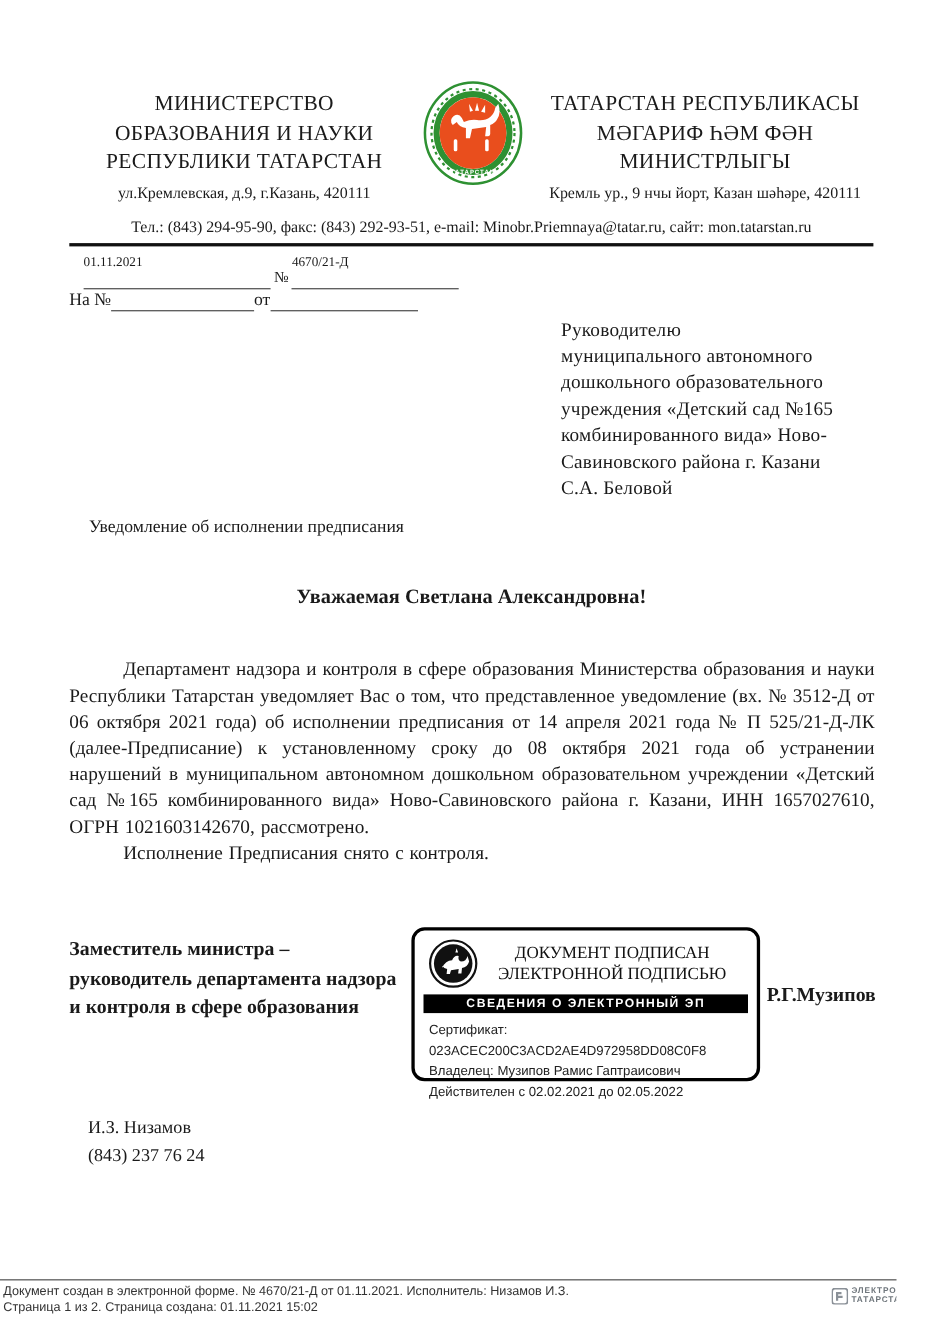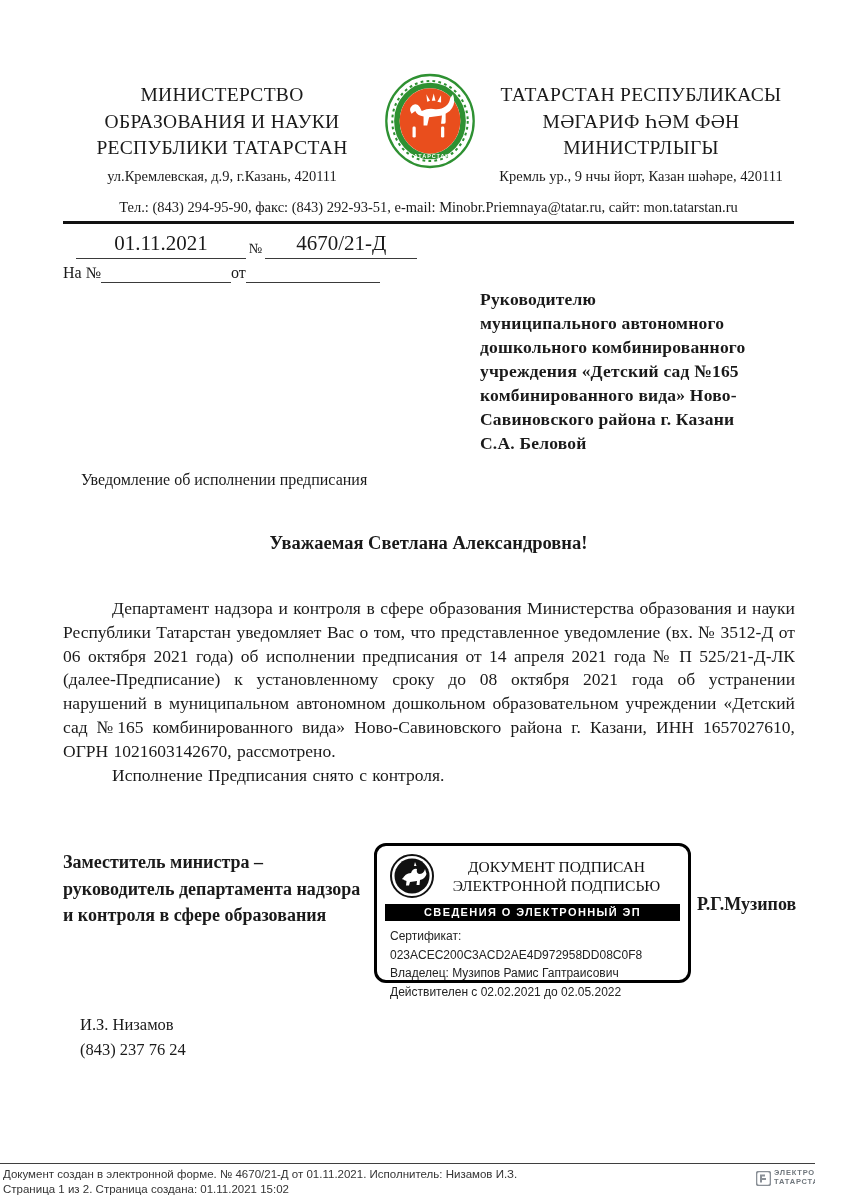--- a/index.html
+++ b/index.html
@@ -14,32 +14,32 @@
   .lh-org   { font-size:19.5px; line-height:26.5px; letter-spacing:0.3px; }
   .lh-addr-left  { position:absolute; left:72px;  top:168px; width:300px; text-align:center; font-size:14.5px; }
   .lh-addr-right { position:absolute; left:487px; top:168px; width:308px; text-align:center; font-size:14.5px; }
   .emblem { position:absolute; left:384px; top:72px; width:92px; height:98px; }
 
   .tel-line { position:absolute; left:63px; top:199px; width:731px; text-align:center; font-size:14.5px; }
   .head-rule { position:absolute; left:63px; top:221px; width:731px; height:3px; background:#111; }
 
   
   .ref-row { position:absolute; left:76px; top:231px; display:flex; align-items:flex-end; }
-  .ref-blank { border-bottom:1.5px solid #3a3a3a; text-align:center; font-size:21px; padding-bottom:2px; }
+  .ref-blank { border-bottom:1.5px solid #3a3a3a; font-size:12px; padding-bottom:16px; }
   .ref-blank.b1 { width:170px; }
   .ref-blank.b2 { width:152px; }
   .ref-no { font-size:14px; padding:0 3px 2px 3px; }
   .reply-row { position:absolute; left:63px; top:263px; display:flex; align-items:flex-end; font-size:16px; }
   .reply-blank { border-bottom:1.5px solid #3a3a3a; height:20px; }
   .reply-blank.b1 { width:130px; }
   .reply-blank.b2 { width:134px; }
   .reply-label { padding-bottom:1px; }
 
   
-  .addressee { position:absolute; left:480px; top:287px; width:305px; font-weight:bold; font-size:17.5px; line-height:24px; letter-spacing:0.2px; }
+  .addressee { position:absolute; left:510px; top:287px; width:305px; font-weight:normal; font-size:17.5px; line-height:24px; letter-spacing:0.2px; }
 
   .subject { position:absolute; left:81px; top:471px; font-size:16px; }
   .salutation { position:absolute; left:63px; top:533px; width:731px; text-align:center; font-weight:bold; font-size:18.5px; }
 
   
   .body-text { position:absolute; left:63px; top:597px; width:732px; font-size:17.5px; line-height:23.8px; text-align:justify; }
   .body-text p { text-indent:49px; text-align:justify; text-align-last:left; word-spacing:1px; }
 
   
   .sig-block { position:absolute; left:63px; top:849px; width:360px; font-weight:bold; font-size:18px; line-height:26.5px; z-index:10; }
@@ -114,21 +114,21 @@
   <div class="reply-row">
     <div class="reply-label">На №</div>
     <div class="reply-blank b1"></div>
     <div class="reply-label">от</div>
     <div class="reply-blank b2"></div>
   </div>
 
   <div class="addressee">
     <div>Руководителю</div>
     <div>муниципального автономного</div>
-    <div>дошкольного комбинированного</div>
+    <div>дошкольного образовательного</div>
     <div>учреждения «Детский сад №165</div>
     <div>комбинированного вида» Ново-</div>
     <div>Савиновского района г. Казани</div>
     <div>С.А. Беловой</div>
   </div>
 
   <div class="subject">Уведомление об исполнении предписания</div>
   <div class="salutation">Уважаемая Светлана Александровна!</div>
 
   <div class="body-text">

